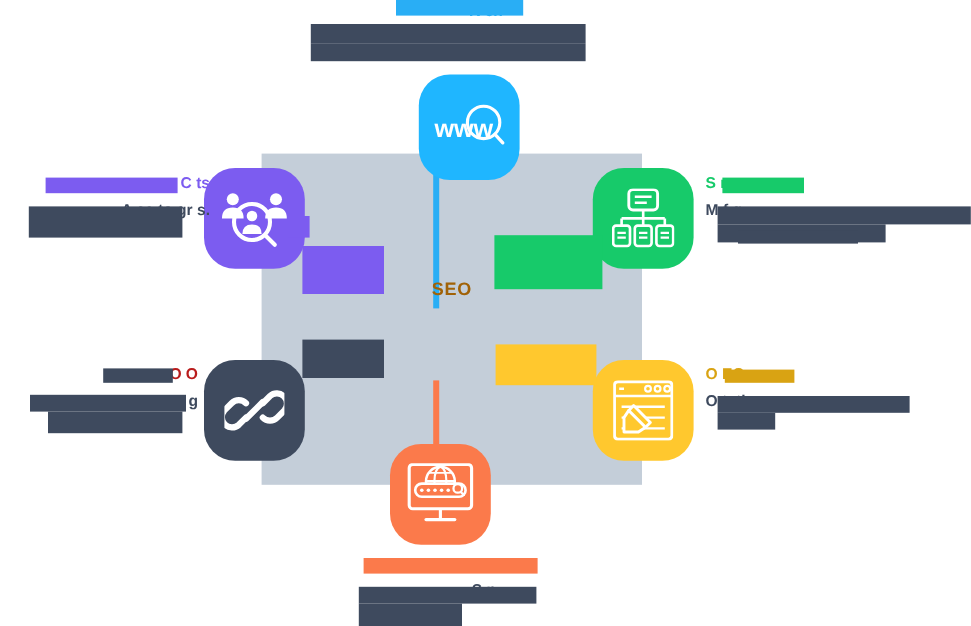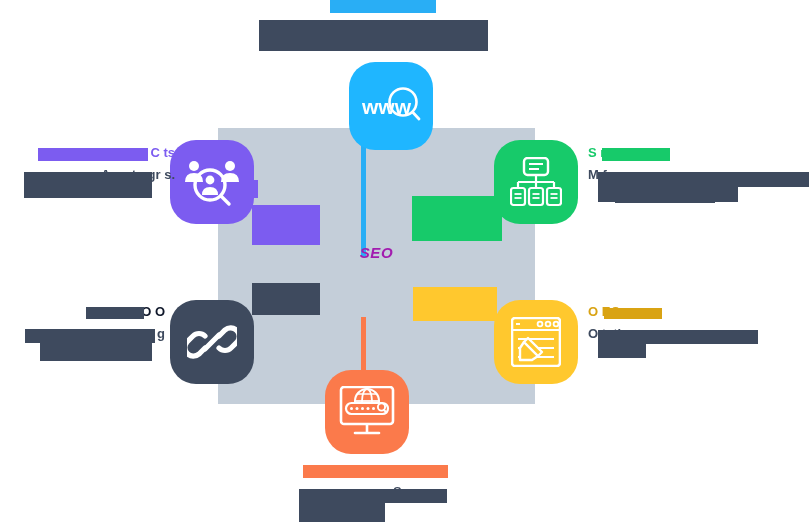--- a/index.html
+++ b/index.html
@@ -13,27 +13,26 @@
   #stage{position:absolute;left:0;top:0;width:809px;height:522px;}
 
   .abs{position:absolute;}
 
   
   .center-panel{
     left:218px;top:128px;width:317px;height:276px;
     background:#c4ced9;
   }
   .center-label{
-    left:218px;top:242px;width:317px;
+    left:218px;top:231px;width:317px;
     text-align:center;
     font-size:15px;font-weight:bold;
     letter-spacing:.6px;
     line-height:21px;
-    color:#a21caf;
-    font-style:italic;
+    color:#a16207;
   }
 
   
   .conn{position:absolute;}
   .conn-top{left:361px;top:145px;width:5px;height:112px;background:#29aef5;}
   .conn-bottom{left:361px;top:317px;width:5px;height:70px;background:#fb7a4b;}
 
   
   .badge{
     position:absolute;
@@ -63,21 +62,21 @@
   .t-keyword{left:255px;top:0px;width:300px;text-align:center;}
   .t-keyword .thead{color:#29aef5;}
 
   .t-comp{left:0px;top:144px;width:175px;text-align:right;}
   .t-comp .thead{color:#7c5cf0;}
 
   .t-struct{left:588px;top:144px;width:221px;text-align:left;}
   .t-struct .thead{color:#17ca6a;}
 
   .t-off{left:0px;top:303px;width:165px;text-align:right;}
-  .t-off .thead{color:#0f172a;}
+  .t-off .thead{color:#b91c1c;}
 
   .t-on{left:588px;top:303px;width:221px;text-align:left;}
   .t-on .thead{color:#d9a313;}
 
   .t-submit{left:240px;top:461px;width:330px;text-align:center;}
   .t-submit .thead{color:#fb7a4b;}
 
   
   .redact{position:absolute;}
 </style>

